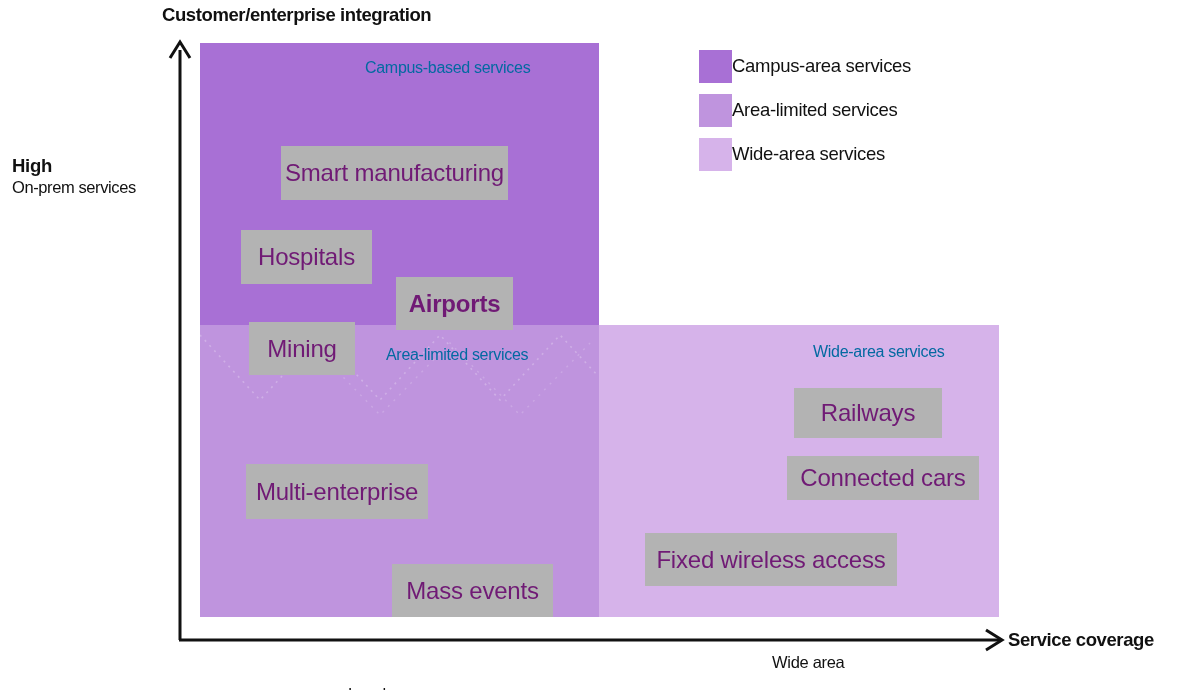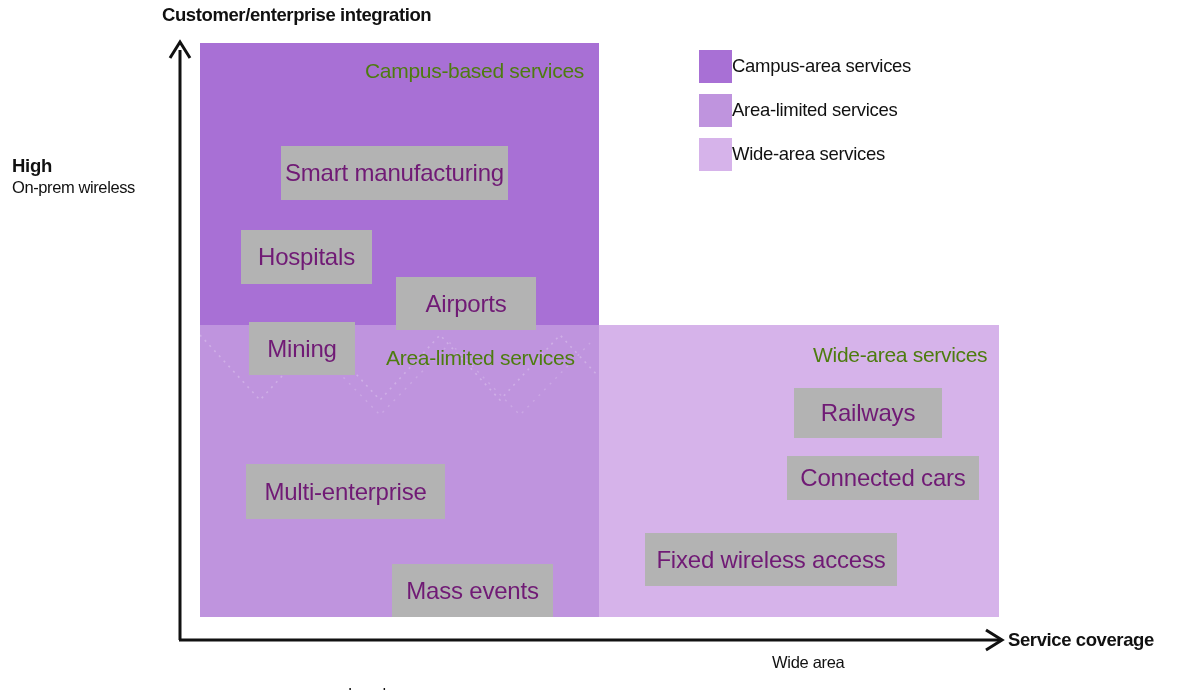--- a/index.html
+++ b/index.html
@@ -53,22 +53,22 @@
     width: 399px; height: 292px;
     background: #bf94de;
   }
   .quad-widearea {
     left: 599px; top: 325px;
     width: 400px; height: 292px;
     background: #d6b3ea;
   }
   .quad-label {
     position: absolute;
-    color: #4d7c0f;
-    font-size: 21px;
+    color: #0369a1;
+    font-size: 16px;
     letter-spacing: -0.3px;
     white-space: nowrap;
   }
   .lbl-campus   { left: 365px; top: 59px; }
   .lbl-arealim  { left: 386px; top: 346px; }
   .lbl-widearea { left: 813px; top: 343px; }
 
   
   .zigzag { position: absolute; left: 200px; top: 325px; opacity: .45; }
 
@@ -164,34 +164,34 @@
     <polyline points="0,10 60,75 120,10 180,75 240,10 300,75 360,10 399,52" fill="none" stroke="#ffffff" stroke-width="1.6" stroke-dasharray="2 5" opacity="0.55"></polyline>
     <polyline points="110,18 180,90 250,18 320,90 390,18" fill="none" stroke="#ffffff" stroke-width="1.4" stroke-dasharray="2 6" opacity="0.4"></polyline>
   </svg>
 
   <div class="quad-label lbl-campus">Campus-based services</div>
   <div class="quad-label lbl-arealim">Area-limited services</div>
   <div class="quad-label lbl-widearea">Wide-area services</div>
 
   <div class="item-box" id="box-smart_manufacturing" style="left: 281px; top: 146px; width: 227px; height: 54px;">Smart manufacturing</div>
   <div class="item-box" id="box-hospitals" style="left: 241px; top: 230px; width: 131px; height: 54px;">Hospitals</div>
-  <div class="item-box" id="box-airports" style="left: 396px; top: 277px; width: 140px; height: 53px;">Airports</div>
+  <div class="item-box" id="box-airports" style="left: 396px; top: 277px; width: 117px; height: 53px; font-weight: bold;">Airports</div>
   <div class="item-box" id="box-mining" style="left: 249px; top: 322px; width: 106px; height: 53px;">Mining</div>
-  <div class="item-box" id="box-multi_enterprise" style="left: 246px; top: 464px; width: 199px; height: 55px;">Multi-enterprise</div>
+  <div class="item-box" id="box-multi_enterprise" style="left: 246px; top: 464px; width: 182px; height: 55px;">Multi-enterprise</div>
   <div class="item-box" id="box-mass_events" style="left: 392px; top: 552px; width: 161px; height: 53px; margin-top: 12px;">Mass events</div>
   <div class="item-box" id="box-railways" style="left: 794px; top: 388px; width: 148px; height: 50px;">Railways</div>
   <div class="item-box" id="box-connected_cars" style="left: 787px; top: 456px; width: 192px; height: 44px;">Connected cars</div>
   <div class="item-box" id="box-fixed_wireless_access" style="left: 645px; top: 533px; width: 252px; height: 53px;">Fixed wireless access</div>
 
   <div class="y-axis-title">Customer/enterprise integration</div>
   <div class="x-axis-title">Service coverage</div>
 
   <div class="side-label side-high">
     <span class="strong">High</span>
-    <span class="sub">On-prem wireless</span>
+    <span class="sub">On-prem services</span>
   </div>
 
   <div class="xtick xtick-local">Local area</div>
   <div class="xtick xtick-wide">Wide area</div>
 
   <div class="legend">
     <div class="legend-row">
       <span class="legend-swatch" id="sw0" style="background: rgb(168, 112, 213);"></span>
       <span class="legend-text">Campus-area services</span>
     </div>

